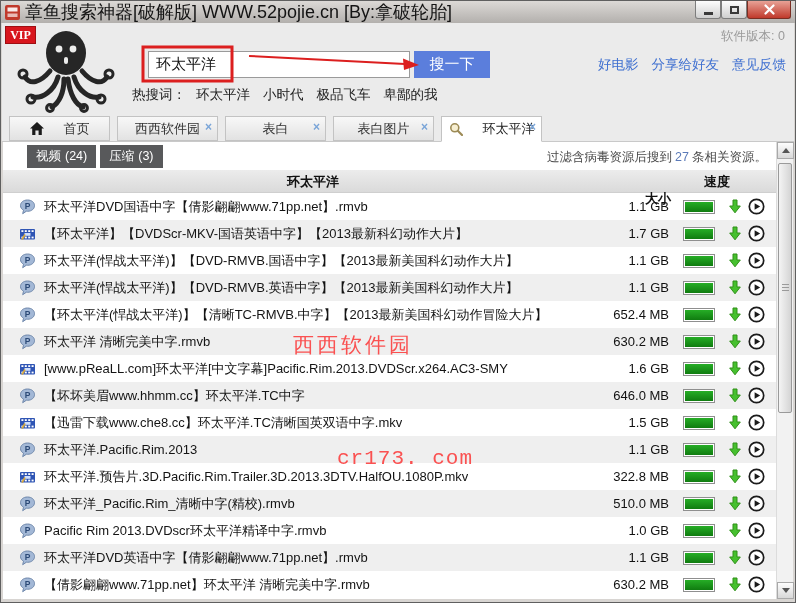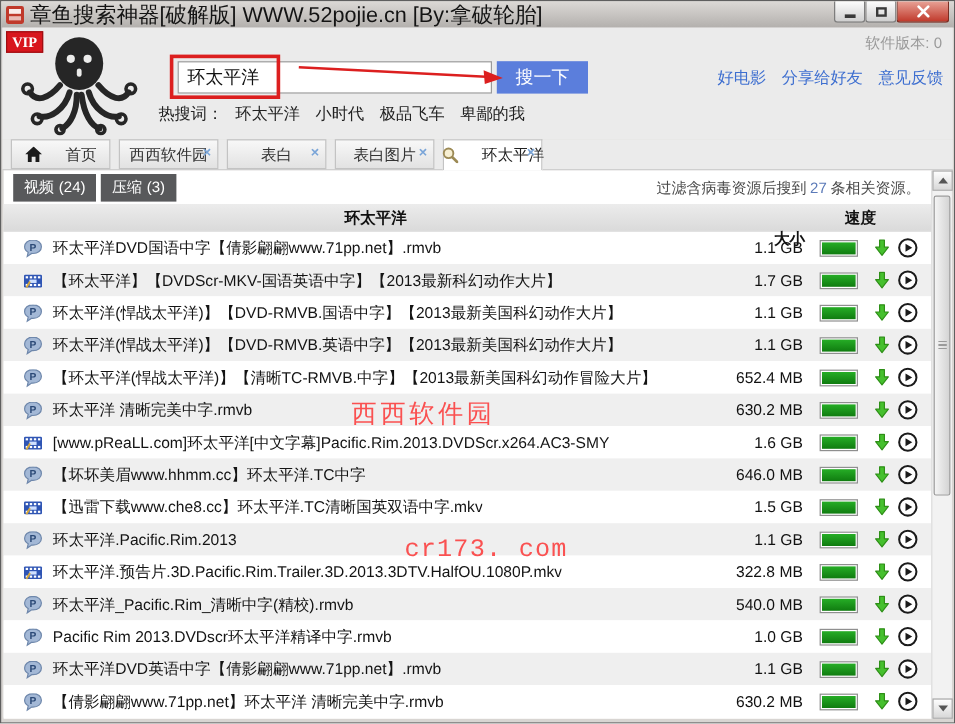--- a/index.html
+++ b/index.html
@@ -32,29 +32,29 @@
   .version{position:absolute;right:9px;top:5px;font-size:12.5px;color:#9a9a9a;}
   .links{position:absolute;right:8px;top:33px;display:flex;gap:13px;}
   .hlink{color:#3e6fd0;font-size:13.5px;cursor:pointer;white-space:nowrap;}
   .hotrow{position:absolute;left:130px;top:63px;font-size:13.5px;color:#222;display:flex;align-items:center;}
   .hot-label{margin-right:10px;}
   .hotword{margin-right:13px;cursor:pointer;white-space:nowrap;}
   .annot{position:absolute;left:0;top:0;pointer-events:none;z-index:6;}
   
   .tabbar{position:absolute;left:1px;right:1px;top:115px;height:26px;background:#ebebeb;
           border-bottom:1px solid #c9c9c9;display:flex;align-items:flex-end;padding-left:7px;}
-  .tab{position:relative;width:83px;height:25px;margin-right:7px;display:flex;align-items:center;
+  .tab{position:relative;width:101px;height:25px;margin-right:7px;display:flex;align-items:center;
        justify-content:center;gap:20px;background:linear-gradient(#f8f8f8,#e2e2e2);
        border:1px solid #c3c3c3;font-size:13px;color:#333;cursor:pointer;white-space:nowrap;}
   .tab.active{background:#fff;border-bottom-color:#fff;margin-bottom:-1px;height:26px;z-index:2;color:#222;}
   .tab-close{position:absolute;right:5px;top:4px;color:#7aa5d8;font-size:12px;font-weight:bold;line-height:1;cursor:pointer;}
   .tab-icon{display:inline-flex;flex:none;}
   
   .main{position:absolute;left:2px;right:2px;top:141px;bottom:3px;background:#fff;}
-  .filter-row{height:28px;display:flex;align-items:center;padding-left:8px;position:relative;}
+  .filter-row{height:28px;display:flex;align-items:center;padding-left:24px;position:relative;}
   .filter-btn{background:#58595b;color:#fff;font-size:12.5px;padding:3px 9px;margin-right:4px;cursor:pointer;
               display:flex;gap:4px;align-items:center;}
   .result-info{position:absolute;right:26px;top:7px;font-size:12.5px;color:#4a4a4a;white-space:nowrap;}
   .result-count{color:#5b7ab8;padding:0 3px;}
   .table-header{position:relative;height:23px;background:linear-gradient(#ececec,#dadada);
                 border-bottom:1px solid #cfcfcf;font-size:13px;font-weight:bold;color:#111;}
   .th{position:absolute;top:3px;}
   .th-name{left:240px;width:140px;text-align:center;}
   .th-size{right:122px;width:90px;text-align:right;margin-top:17px;}
   .th-speed{right:46px;width:60px;text-align:center;}
@@ -541,21 +541,21 @@
   </div>
         <div class="row alt">
     <span class="ricon">
       <svg width="17" height="16" viewBox="0 0 17 16">
               <path d="M8.5 1 C4.2 1 1.5 3.5 1.5 6.6 c0 1.9 1.2 3.6 3 4.6 L3.7 14.7 7.4 12.2 c.4 .05 .7 .07 1.1 .07 4.3 0 7-2.5 7-5.7 C15.5 3.5 12.8 1 8.5 1 Z" fill="#a3b8d6" stroke="#6e87ab" stroke-width="1"></path>
               <text x="8.5" y="9.8" font-size="8.5" font-weight="bold" fill="#2c4a77" text-anchor="middle" font-family="Liberation Sans,sans-serif">P</text>
             </svg>
     </span>
 
     <span class="rname">环太平洋_Pacific.Rim_清晰中字(精校).rmvb</span>
-    <span class="rsize">540.0 MB</span>
+    <span class="rsize">510.0 MB</span>
     <span class="rbar">
             <span class="rbar-fill"></span>
           </span>
     <span class="rdown">
       <svg width="12" height="15" viewBox="0 0 12 15">
               <path d="M4 1 H8 V7 H11.3 L6 13.8 L0.7 7 H4 Z" fill="#46c02e" stroke="#2e8f17" stroke-width="1" stroke-linejoin="round"></path>
             </svg>
     </span>
     <span class="rplay">
       <svg width="17" height="17" viewBox="0 0 17 17">

